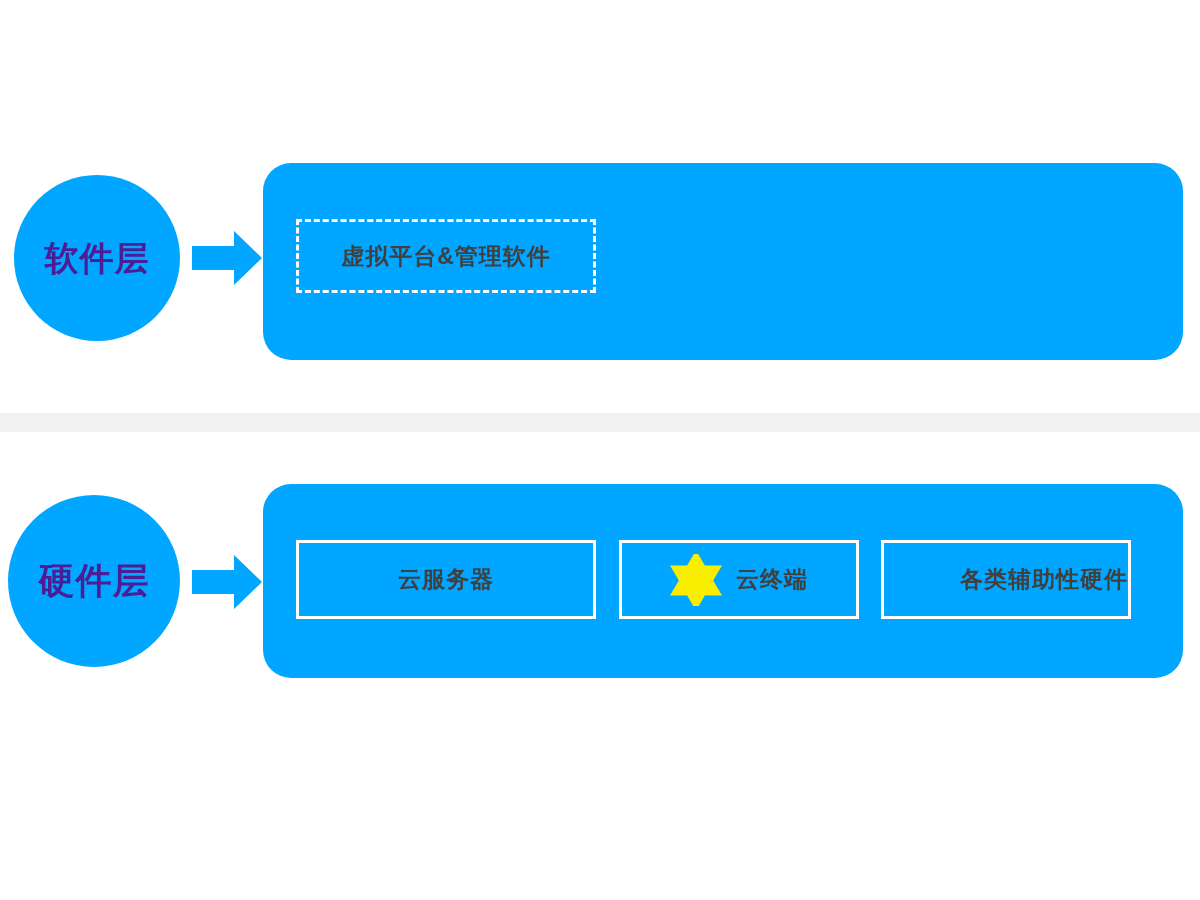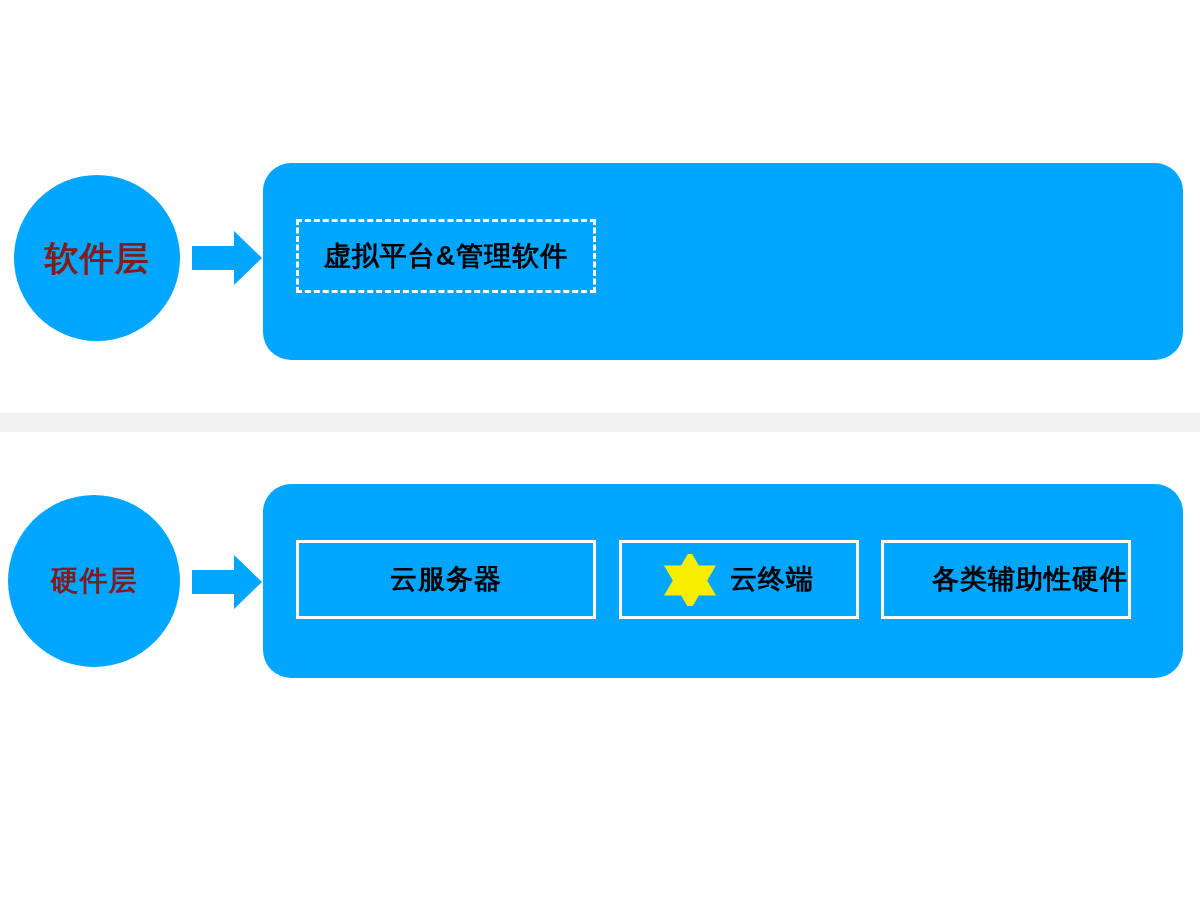--- a/index.html
+++ b/index.html
@@ -44,21 +44,21 @@
   .layer-circle {
     position: absolute;
     border-radius: 50%;
     background: #00A6FF;
     display: flex;
     align-items: center;
     justify-content: center;
     box-sizing: border-box;
   }
   .layer-circle-label {
-    color: #7f1d1d;
+    color: #4c1d95;
     font-weight: bold;
     letter-spacing: 1px;
     line-height: 1;
     white-space: nowrap;
     text-align: center;
   }
 
   
   .layer-arrow {
     position: absolute;
@@ -91,23 +91,23 @@
     justify-content: center;
     gap: 14px;
   }
   .panel-item.dashed {
     border: 3px dashed #ffffff;
   }
   .panel-item.solid {
     border: 3px solid #ffffff;
   }
   .panel-item-label {
-    color: #000000;
+    color: #404040;
     font-weight: bold;
-    font-size: 27px;
+    font-size: 23px;
     letter-spacing: 1px;
     line-height: 1;
     white-space: nowrap;
   }
 
   
   .star-icon {
     width: 52px;
     height: 52px;
     flex: 0 0 auto;
@@ -140,21 +140,21 @@
 
       </div>
     </div>
   </div>
 
   <div class="divider-band" style="top:413px;"></div>
 
   <div class="layer-row" style="top:432px;height:300px;">
 
     <div class="layer-circle" style="left:8px; top:63px; width:172px; height:172px;">
-      <span class="layer-circle-label" style="font-size:28px;">硬件层</span>
+      <span class="layer-circle-label" style="font-size:36px;">硬件层</span>
     </div>
 
     <svg class="layer-arrow" style="left:192px; top:120px;" width="72" height="60" viewBox="0 0 72 60">
       <polygon points="0,18 42,18 42,3 70,30 42,57 42,42 0,42" fill="#00A6FF"></polygon>
     </svg>
 
     <div class="layer-panel" style="left:263px; top:52px; width:920px; height:194px;">
       <div class="panel-items">
 
         <div class="panel-item solid" style="left:33px; top:56px; width:300px; height:79px;">

